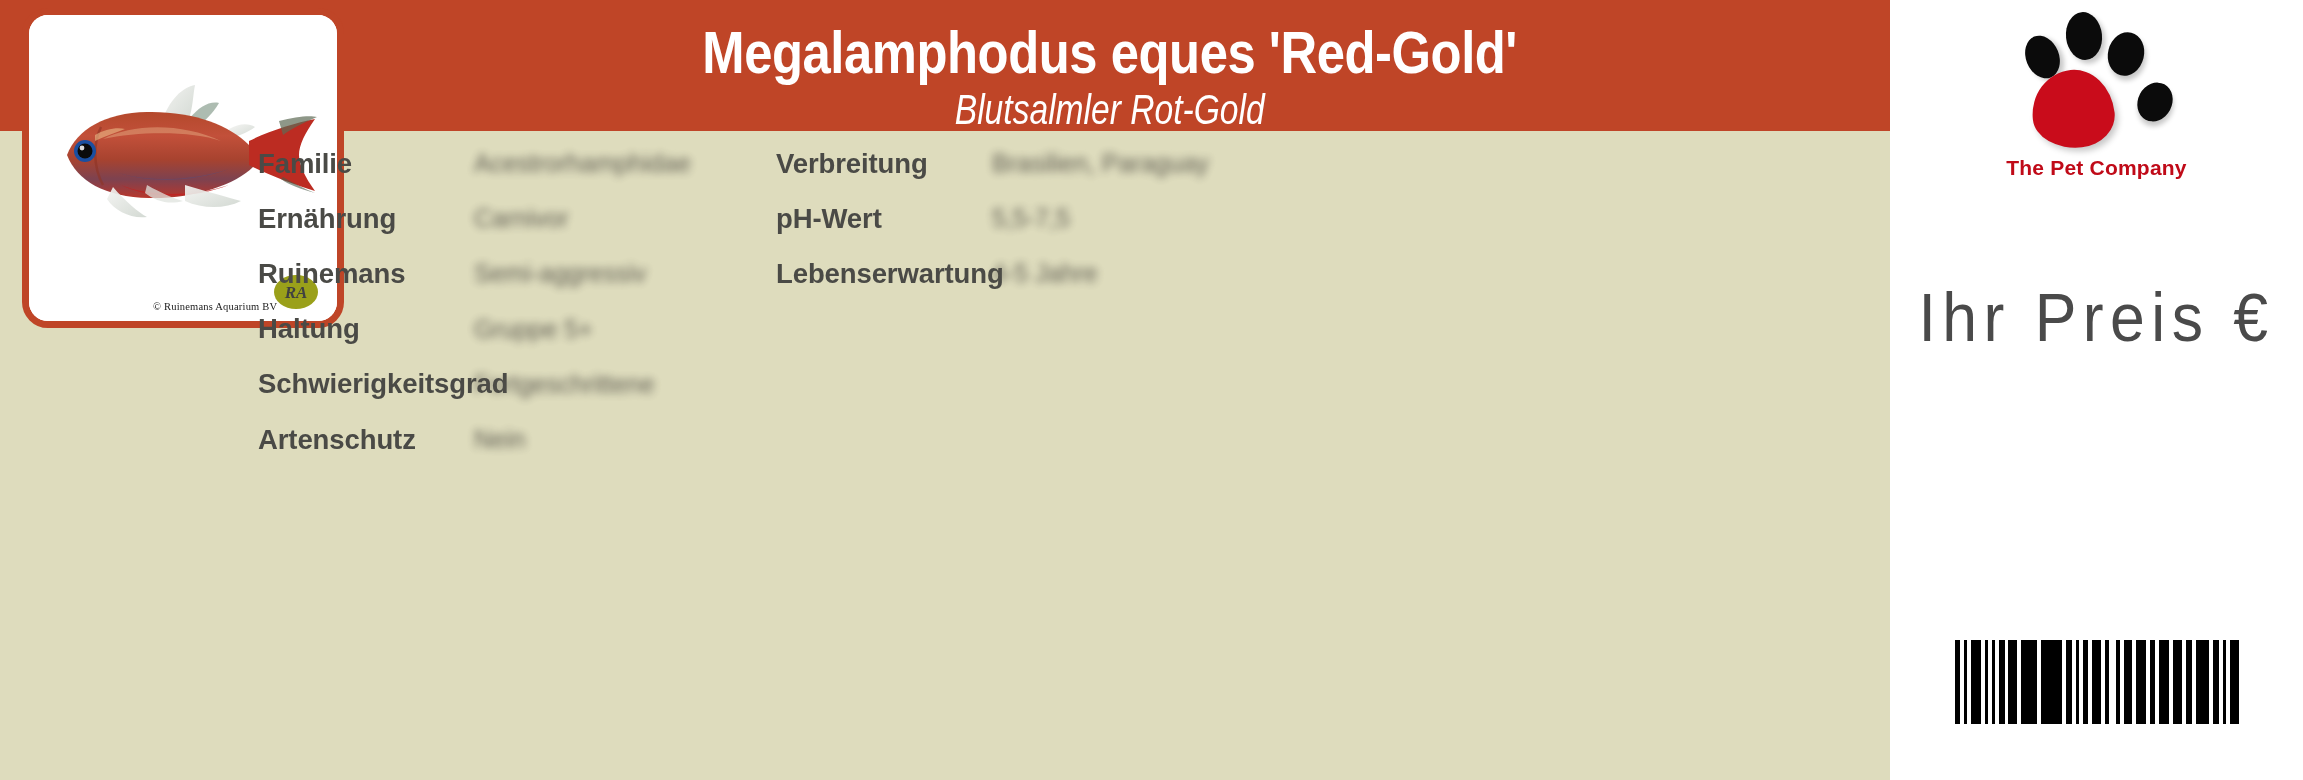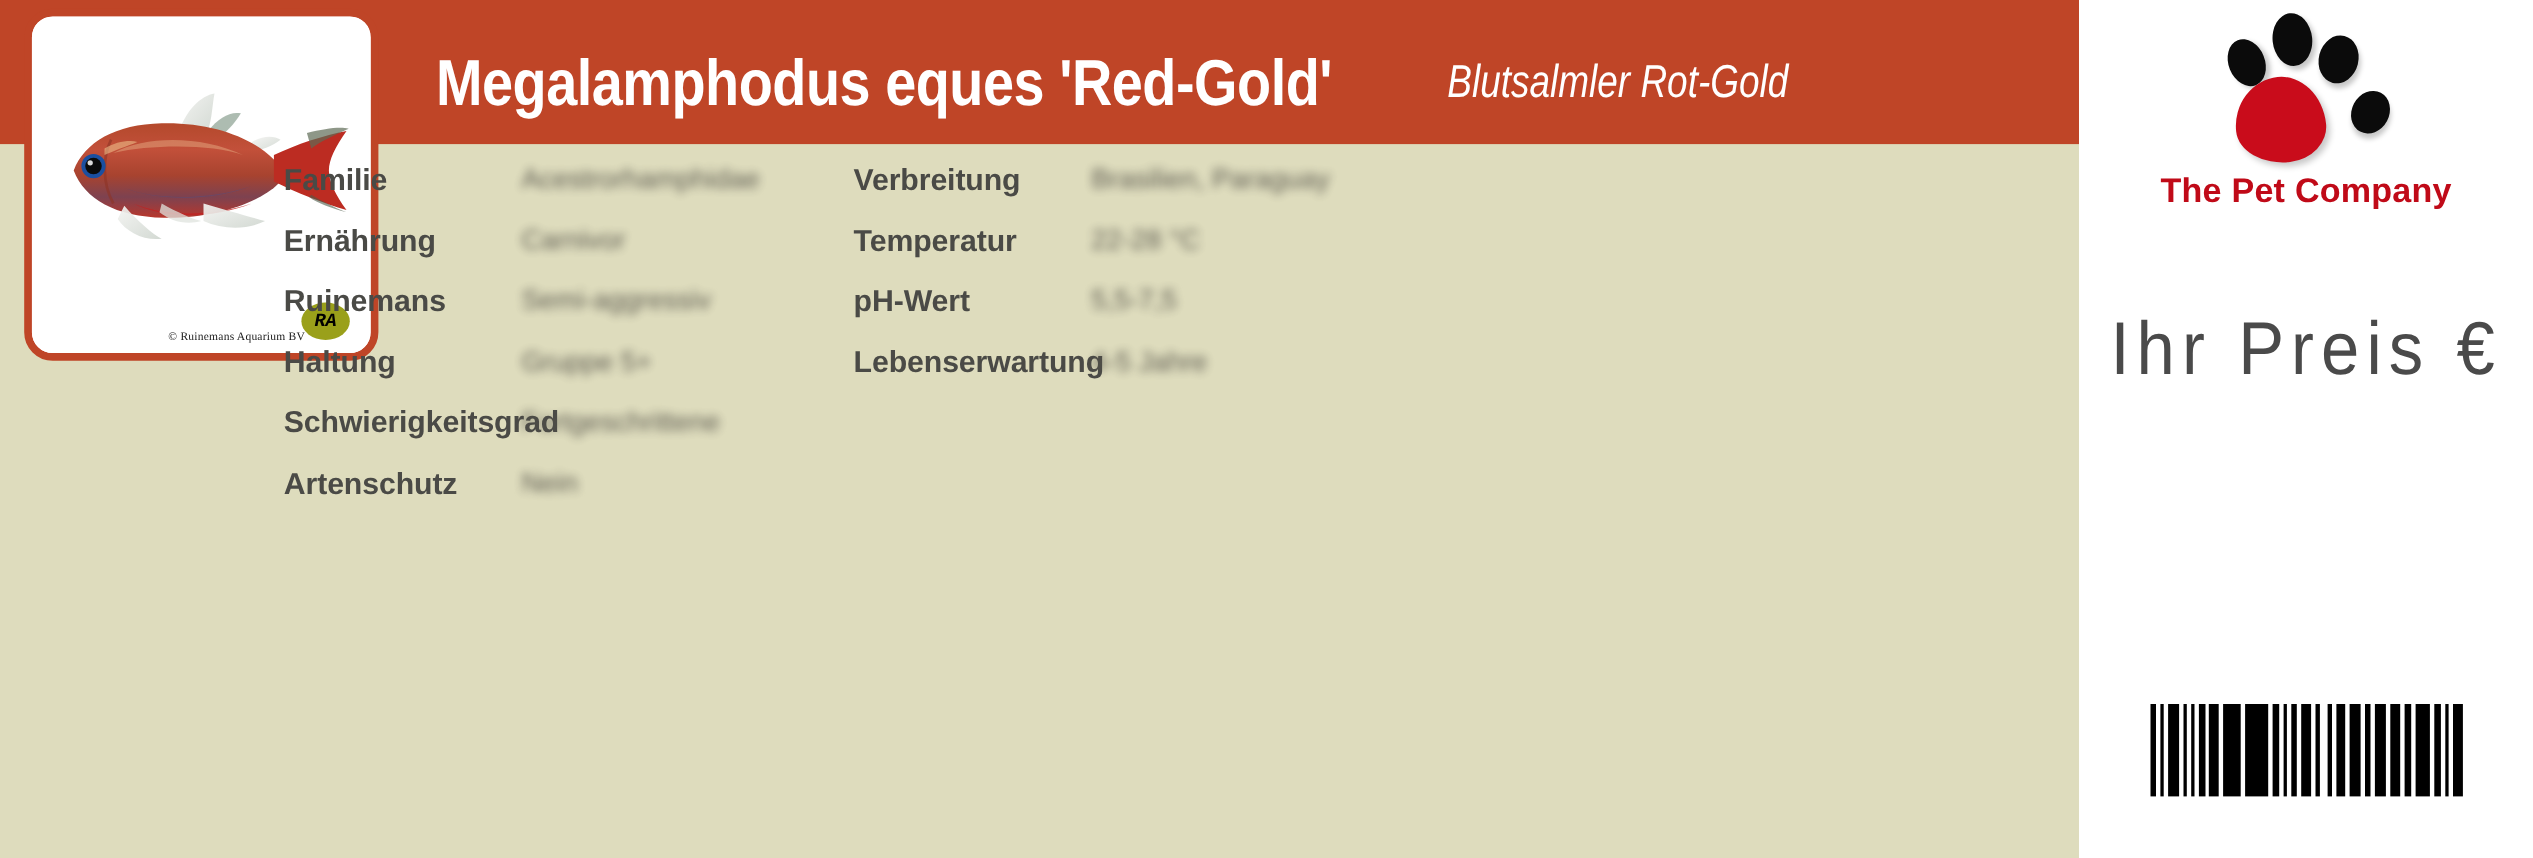--- a/index.html
+++ b/index.html
@@ -38,21 +38,21 @@
     height: 131px;
     background: #bf4527;
   }
   .header-text {
     position: absolute;
     left: 330px;
     top: 0;
     width: 1560px;
     height: 131px;
     display: flex;
-    flex-direction: row;
+    flex-direction: column;
     align-items: center;
     justify-content: flex-start;
     padding-top: 18px;
     box-sizing: border-box;
   }
   .title {
     color: #ffffff;
     font-family: "Liberation Sans Narrow", "Liberation Sans", sans-serif;
     font-weight: bold;
     font-size: 59px;
@@ -118,25 +118,25 @@
     bottom: 12px;
     width: 44px;
     height: 34px;
     border-radius: 50%;
     background: #9aa01a;
     display: flex;
     align-items: center;
     justify-content: center;
   }
   .ra-logo span {
-    font-family: Liberation Mono, monospace;
+    font-family: Liberation Serif, serif;
     font-style: italic;
     font-weight: bold;
     font-size: 17px;
-    color: #000000;
+    color: #404040;
     line-height: 1;
   }
 
   
   .data-area {
     position: absolute;
     left: 258px;
     top: 136px;
     width: 1400px;
     height: 640px;
@@ -219,21 +219,21 @@
     transform: rotate(-6deg);
   }
   .brand-name {
     position: absolute;
     left: 0;
     top: 152px;
     width: 413px;
     text-align: center;
     font-family: "Liberation Sans Narrow", "Liberation Sans", sans-serif;
     font-weight: bold;
-    font-size: 31px;
+    font-size: 21px;
     color: #c00a18;
     letter-spacing: 0.2px;
   }
 
   .price-line {
     position: absolute;
     left: 0;
     top: 278px;
     width: 413px;
     text-align: center;
@@ -357,24 +357,20 @@
           <div class="lbl">Artenschutz</div>
           <div class="val">Nein</div>
         </div>
       </div>
     <div class="data-col col-right">
         <div class="data-row">
           <div class="lbl">Verbreitung</div>
           <div class="val">Brasilien, Paraguay</div>
         </div>
         <div class="data-row">
-          <div class="lbl">Temperatur</div>
-          <div class="val">22-28 °C</div>
-        </div>
-        <div class="data-row">
           <div class="lbl">pH-Wert</div>
           <div class="val">5,5-7,5</div>
         </div>
         <div class="data-row">
           <div class="lbl">Lebenserwartung</div>
           <div class="val">4-5 Jahre</div>
         </div>
       </div>
   </div>
 

